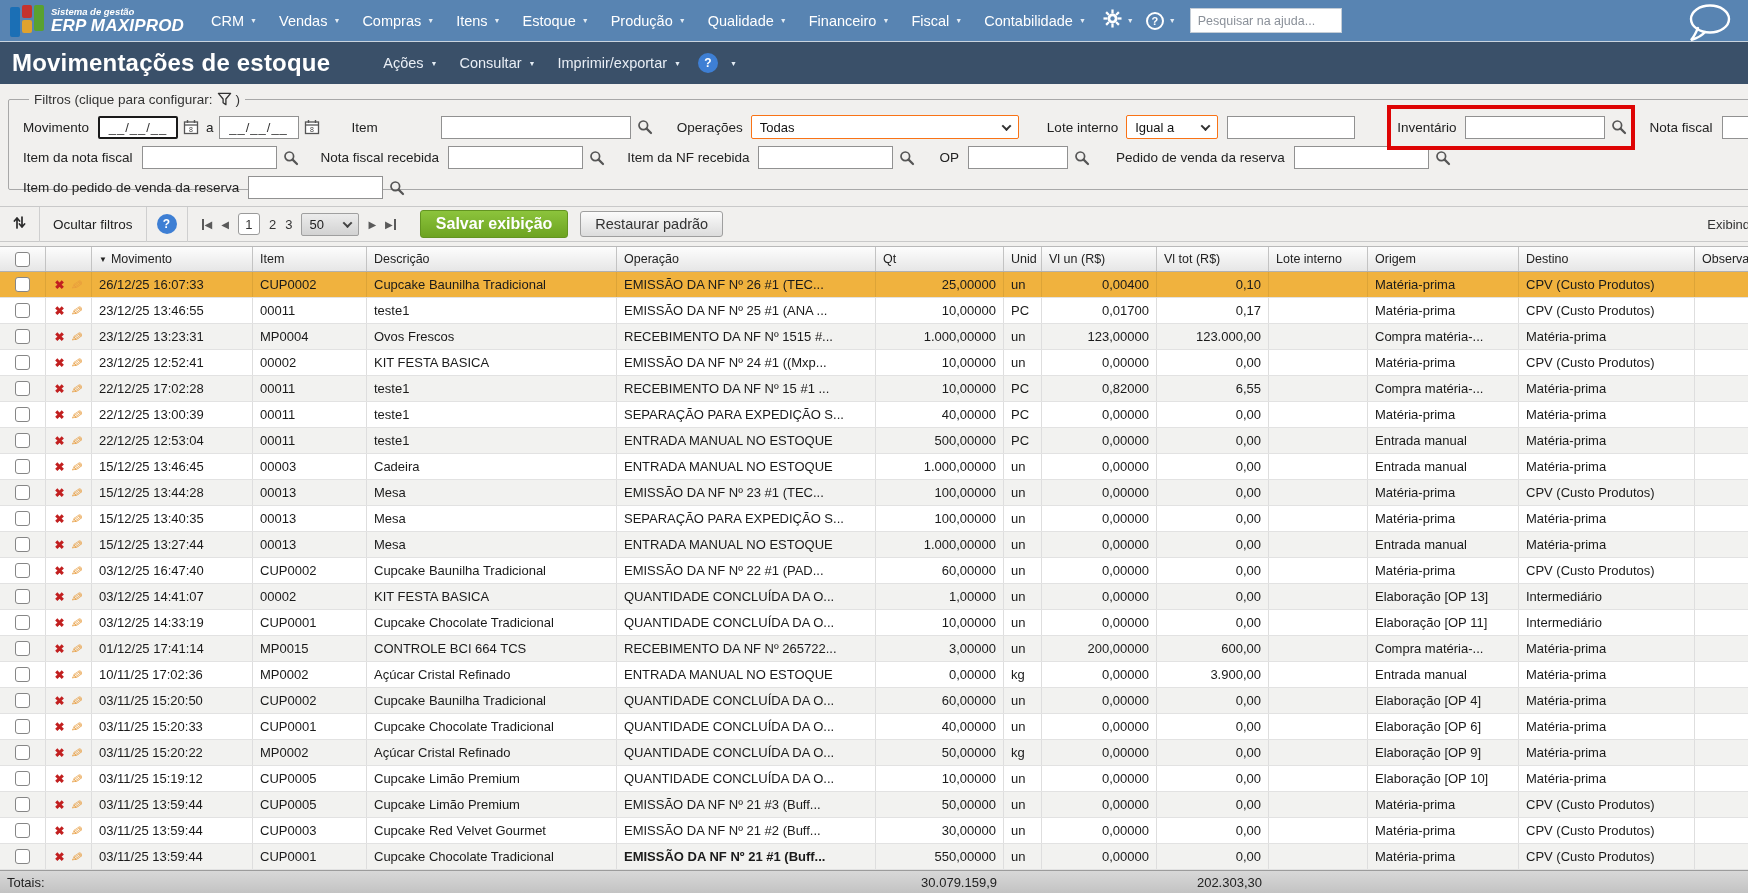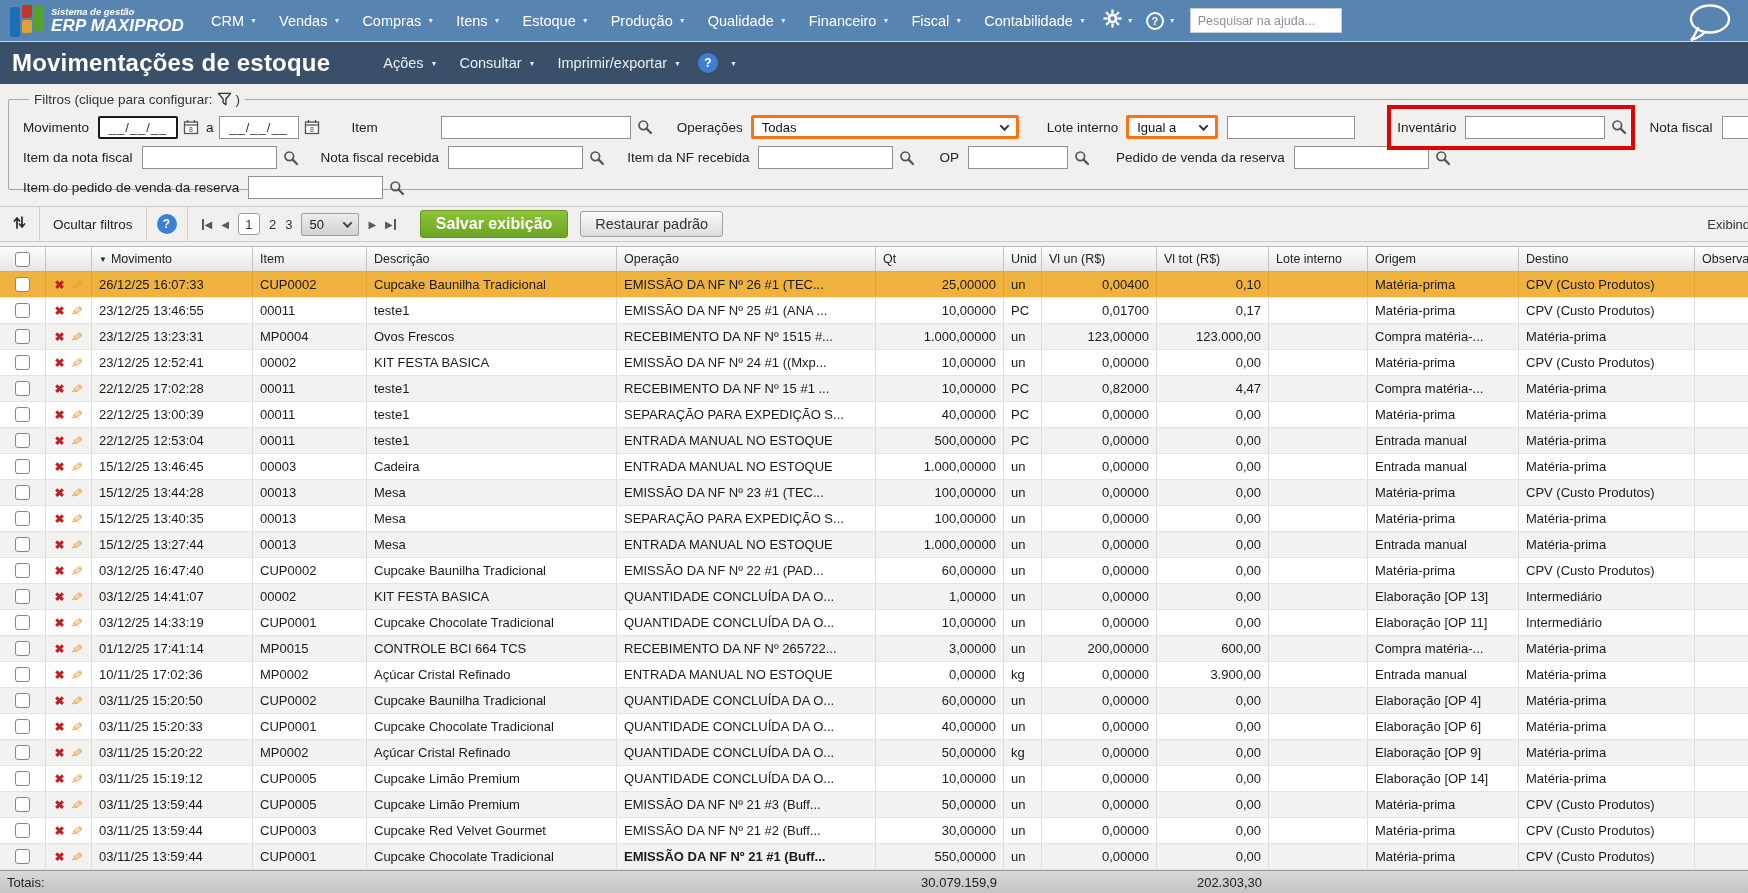--- a/index.html
+++ b/index.html
@@ -57,21 +57,21 @@
   .filters legend { font-size:13.5px; color:#333; padding:0 5px; margin-left:6px;
     display:flex; align-items:center; gap:4px; }
   .frow { display:flex; align-items:center; margin-bottom:7px; }
   .flabel { font-size:13.5px; color:#222; white-space:nowrap; }
   .tinput { height:23px; border:1px solid #919191; background:#fff; font-size:13px;
     padding:0 5px; font-family:"Liberation Sans",sans-serif; color:#222; }
   .date-input { width:80px; text-align:center; letter-spacing:1px; color:#333; }
   .date-focused { border:2px solid #1a1a1a; border-radius:2px; }
   .icon-btn { display:inline-flex; align-items:center; justify-content:center;
     width:20px; height:20px; cursor:pointer; }
-  .selectbox { height:24px; border:3px solid #f97316; background:#fff; border-radius:2px;
+  .selectbox { height:24px; border:1px solid #f97316; background:#fff; border-radius:2px;
     display:flex; align-items:center; justify-content:space-between; padding:0 8px;
     font-size:13px; color:#111; cursor:pointer; }
   .chevron { width:7px; height:7px; border-right:2px solid #333; border-bottom:2px solid #333;
     transform:rotate(45deg) translate(-1px,-1px); }
   .inv-group { position:relative; display:flex; align-items:center; }
   .red-annotation { position:absolute; left:-10px; top:-11px; right:-6px; bottom:-11px;
     border:4px solid #de0404; pointer-events:none; z-index:5; }
   
   .toolbar {
     position:absolute; left:0; top:206px; width:100%; height:36px;
@@ -534,21 +534,21 @@
             <span class="del-x">✖</span>
             <span class="edit-p">✎</span>
           </div>
           <div class="gcell" style="width: 161px; flex: 0 0 161px;">22/12/25 17:02:28</div>
           <div class="gcell" style="width: 114px; flex: 0 0 114px;">00011</div>
           <div class="gcell" style="width: 250px; flex: 0 0 250px;">teste1</div>
           <div class="gcell" style="width: 259px; flex: 0 0 259px;">RECEBIMENTO DA NF Nº 15 #1 ...</div>
           <div class="gcell num" style="width: 128px; flex: 0 0 128px;">10,00000</div>
           <div class="gcell" style="width: 38px; flex: 0 0 38px;">PC</div>
           <div class="gcell num" style="width: 115px; flex: 0 0 115px;">0,82000</div>
-          <div class="gcell num" style="width: 112px; flex: 0 0 112px;">4,47</div>
+          <div class="gcell num" style="width: 112px; flex: 0 0 112px;">6,55</div>
           <div class="gcell" style="width: 99px; flex: 0 0 99px;"></div>
           <div class="gcell" style="width: 151px; flex: 0 0 151px;">Compra matéria-...</div>
           <div class="gcell" style="width: 176px; flex: 0 0 176px;">Matéria-prima</div>
           <div class="gcell" style="width: 160px; flex: 0 0 160px;"></div>
         </div>
         <div class="grow">
           <div class="gcell" style="width: 46px; flex: 0 0 46px;">
             <span class="cbx"></span>
           </div>
           <div class="gcell icell" style="width: 46px; flex: 0 0 46px;">
@@ -851,21 +851,21 @@
           </div>
           <div class="gcell" style="width: 161px; flex: 0 0 161px;">03/11/25 15:19:12</div>
           <div class="gcell" style="width: 114px; flex: 0 0 114px;">CUP0005</div>
           <div class="gcell" style="width: 250px; flex: 0 0 250px;">Cupcake Limão Premium</div>
           <div class="gcell" style="width: 259px; flex: 0 0 259px;">QUANTIDADE CONCLUÍDA DA O...</div>
           <div class="gcell num" style="width: 128px; flex: 0 0 128px;">10,00000</div>
           <div class="gcell" style="width: 38px; flex: 0 0 38px;">un</div>
           <div class="gcell num" style="width: 115px; flex: 0 0 115px;">0,00000</div>
           <div class="gcell num" style="width: 112px; flex: 0 0 112px;">0,00</div>
           <div class="gcell" style="width: 99px; flex: 0 0 99px;"></div>
-          <div class="gcell" style="width: 151px; flex: 0 0 151px;">Elaboração [OP 14]</div>
+          <div class="gcell" style="width: 151px; flex: 0 0 151px;">Elaboração [OP 10]</div>
           <div class="gcell" style="width: 176px; flex: 0 0 176px;">Matéria-prima</div>
           <div class="gcell" style="width: 160px; flex: 0 0 160px;"></div>
         </div>
         <div class="grow alt">
           <div class="gcell" style="width: 46px; flex: 0 0 46px;">
             <span class="cbx"></span>
           </div>
           <div class="gcell icell" style="width: 46px; flex: 0 0 46px;">
             <span class="del-x">✖</span>
             <span class="edit-p">✎</span>

